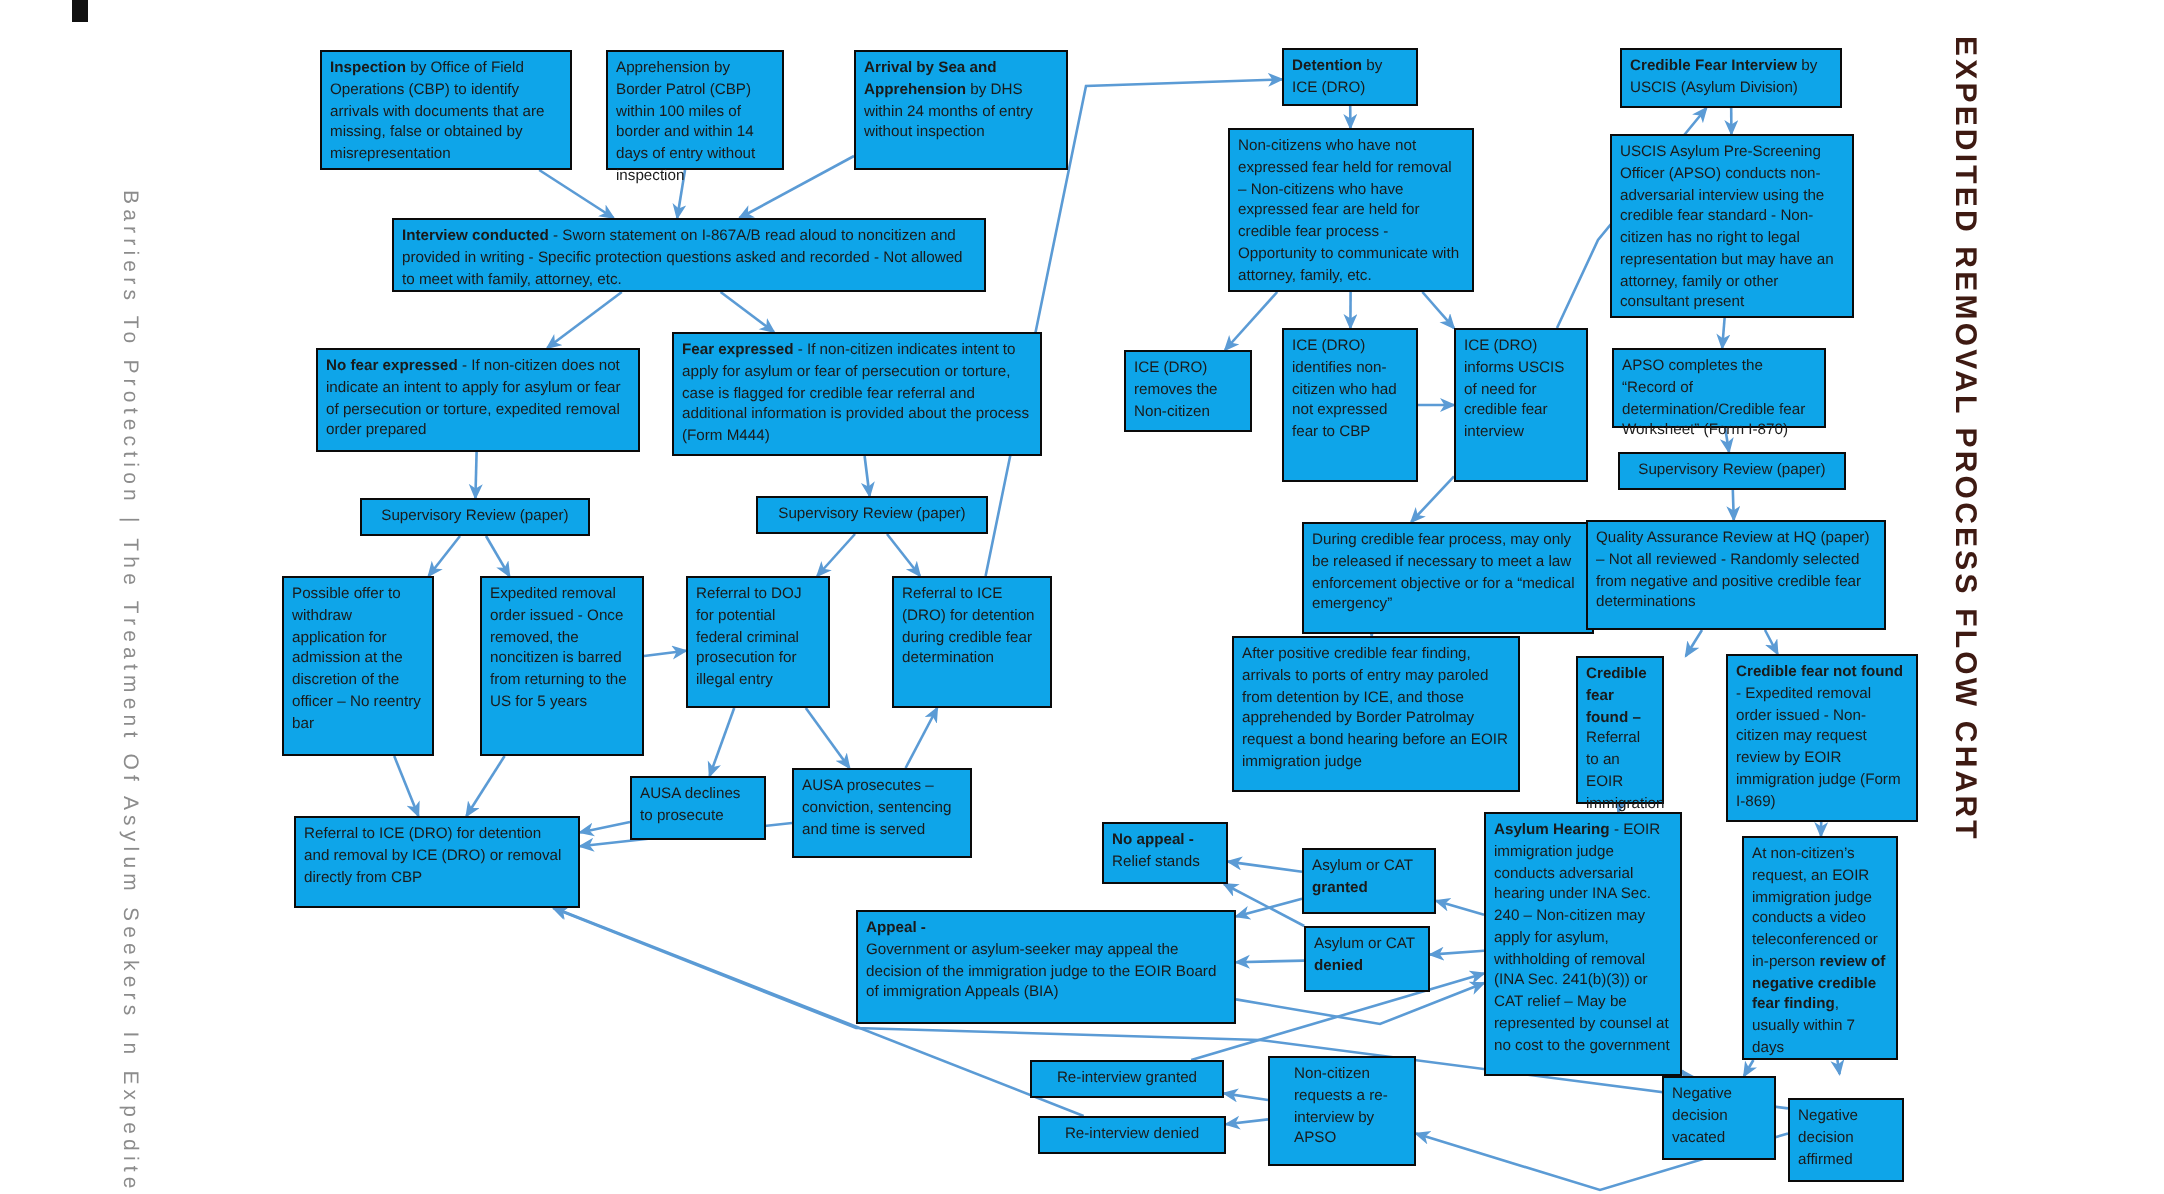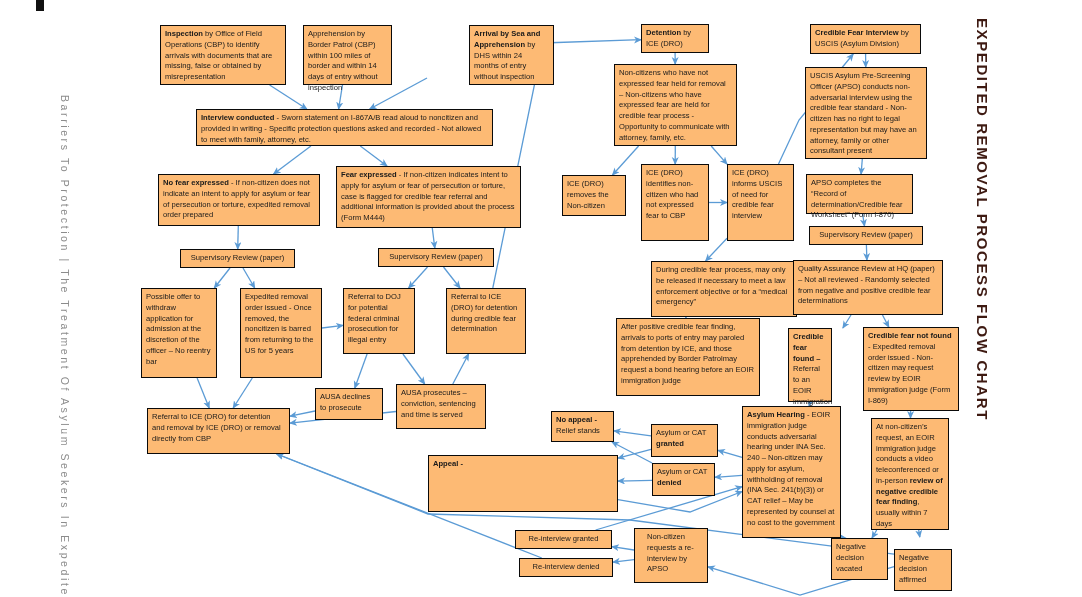--- a/index.html
+++ b/index.html
@@ -1,21 +1,21 @@
 <!DOCTYPE html>
 <html><head>
 <meta charset="utf-8">
 <style>
   html,body{margin:0;padding:0;background:#ffffff;}
   #canvas{
     position:relative;width:1082px;height:597px;background:#ffffff;
     overflow:hidden;font-family:"Liberation Sans",sans-serif;
   }
   .node{
-    position:absolute;box-sizing:border-box;background:#fdba74;
+    position:absolute;box-sizing:border-box;background:#0ea5e9;
     border:1.5px solid #0a0a0a;padding:3px 4px;
     font-size:7.6px;line-height:1.42;color:#1a1a1a;text-align:left;
     z-index:2;
   }
   .node.center{display:flex;align-items:flex-start;justify-content:center;text-align:center;}
   #edges{position:absolute;left:0;top:0;z-index:1;}
   #left-margin-text{
     position:absolute;left:71px;top:95px;transform:rotate(90deg);
     transform-origin:left top;white-space:nowrap;
     font-size:10.5px;letter-spacing:2.6px;color:#8c8c8c;z-index:3;
@@ -91,21 +91,21 @@
       <polyline points="634.0,559.7 613.0,562.1" fill="none" stroke="#5B9BD5" stroke-width="1.3" marker-end="url(#arw)"></polyline>
       <polyline points="894.0,566.7 800.0,595.0 708.0,566.8" fill="none" stroke="#5B9BD5" stroke-width="1.3" marker-end="url(#arw)"></polyline>
       <polyline points="843.1,538.0 841.0,535.3" fill="none" stroke="#5B9BD5" stroke-width="1.3" marker-end="url(#arw)"></polyline>
       <polyline points="595.6,530.0 742.0,486.7" fill="none" stroke="#5B9BD5" stroke-width="1.3" marker-end="url(#arw)"></polyline>
       <polyline points="541.8,558.0 277.1,454.0" fill="none" stroke="#5B9BD5" stroke-width="1.3" marker-end="url(#arw)"></polyline>
       <polyline points="894.0,554.2 630.0,520.0 428.0,514.0 276.6,454.0" fill="none" stroke="#5B9BD5" stroke-width="1.3" marker-end="url(#arw)"></polyline>
     </svg>
   <div id="nodes-layer">
       <div class="node" style="left: 160px; top: 25px; width: 126px; height: 60px;"><span><span style="font-weight: bold;">Inspection</span><span> by Office of Field Operations (CBP) to identify arrivals with documents that are missing, false or obtained by misrepresentation</span></span></div>
       <div class="node" style="left: 303px; top: 25px; width: 89px; height: 60px;"><span><span style="font-weight: normal; margin-top: 20px;">Apprehension</span><span> by Border Patrol (CBP) within 100 miles of border and within 14 days of entry without inspection</span></span></div>
-      <div class="node" style="left: 427px; top: 25px; width: 85px; height: 60px; margin-left: 42px;"><span><span style="font-weight: bold;">Arrival by Sea and Apprehension</span><span> by DHS within 24 months of entry without inspection</span></span></div>
+      <div class="node" style="left: 427px; top: 25px; width: 107px; height: 60px;"><span><span style="font-weight: bold;">Arrival by Sea and Apprehension</span><span> by DHS within 24 months of entry without inspection</span></span></div>
       <div class="node" style="left: 196px; top: 109px; width: 297px; height: 37px;"><span><span style="font-weight: bold;">Interview conducted</span><span> - Sworn statement on I-867A/B read aloud to noncitizen and provided in writing - Specific protection questions asked and recorded - Not allowed to meet with family, attorney, etc.</span></span></div>
       <div class="node" style="left: 158px; top: 174px; width: 162px; height: 52px;"><span><span style="font-weight: bold;">No fear expressed</span><span> - If non-citizen does not indicate an intent to apply for asylum or fear of persecution or torture, expedited removal order prepared</span></span></div>
       <div class="node" style="left: 336px; top: 166px; width: 185px; height: 62px;"><span><span style="font-weight: bold;">Fear expressed</span><span> - If non-citizen indicates intent to apply for asylum or fear of persecution or torture, case is flagged for credible fear referral and additional information is provided about the process (Form M444)</span></span></div>
       <div class="node center" style="left: 180px; top: 249px; width: 115px; height: 19px;">
         <div><span>Supervisory Review (paper)</span></div>
       </div>
       <div class="node center" style="left: 378px; top: 248px; width: 116px; height: 19px;">
         <div><span>Supervisory Review (paper)</span></div>
       </div>
       <div class="node" style="left: 141px; top: 288px; width: 76px; height: 90px;"><span><span>Possible offer to withdraw application for admission at the discretion of the officer – No reentry bar</span></span></div>
@@ -129,21 +129,21 @@
       <div class="node" style="left: 806px; top: 174px; width: 107px; height: 40px;"><span><span>APSO completes the “Record of determination/Credible fear Worksheet” (Form I-870)</span></span></div>
       <div class="node center" style="left: 809px; top: 226px; width: 114px; height: 19px;">
         <div><span>Supervisory Review (paper)</span></div>
       </div>
       <div class="node" style="left: 793px; top: 260px; width: 150px; height: 55px;"><span><span>Quality Assurance Review at HQ (paper) – Not all reviewed - Randomly selected from negative and positive credible fear determinations</span></span></div>
       <div class="node" style="left: 871px; top: 418px; width: 78px; height: 112px;"><span><span>At non-citizen’s request, an EOIR immigration judge conducts a video teleconferenced or in-person </span><span style="font-weight: bold;">review of negative credible fear finding</span><span>, usually within 7 days</span></span></div>
       <div class="node" style="left: 742px; top: 406px; width: 99px; height: 132px;"><span><span style="font-weight: bold;">Asylum Hearing</span><span> - EOIR immigration judge conducts adversarial hearing under INA Sec. 240 – Non-citizen may apply for asylum, withholding of removal (INA Sec. 241(b)(3)) or CAT relief – May be represented by counsel at no cost to the government</span></span></div>
       <div class="node" style="left: 551px; top: 411px; width: 63px; height: 31px;"><span><span style="font-weight: bold;">No appeal -</span><span> Relief stands</span></span></div>
       <div class="node" style="left: 651px; top: 424px; width: 67px; height: 33px;"><span><span>Asylum or CAT </span><span style="font-weight: bold;">granted</span></span></div>
       <div class="node" style="left: 652px; top: 463px; width: 63px; height: 33px;"><span><span>Asylum or CAT </span><span style="font-weight: bold;">denied</span></span></div>
-      <div class="node" style="left: 428px; top: 455px; width: 190px; height: 57px;"><span><div style="font-weight: bold;">Appeal -</div></span></div>
+      <div class="node" style="left: 428px; top: 455px; width: 190px; height: 57px;"><span><div style="font-weight: bold;">Appeal -</div><span>Government or asylum-seeker may appeal the decision of the immigration judge to the EOIR Board of immigration Appeals (BIA)</span></span></div>
       <div class="node center" style="left: 515px; top: 530px; width: 97px; height: 19px;">
         <div><span>Re-interview granted</span></div>
       </div>
       <div class="node center" style="left: 519px; top: 558px; width: 94px; height: 19px;">
         <div><span>Re-interview denied</span></div>
       </div>
       <div class="node" style="left: 634px; top: 528px; width: 74px; height: 55px; padding-left: 12px;"><span><span>Non-citizen requests a re-interview by APSO</span></span></div>
       <div class="node" style="left: 831px; top: 538px; width: 57px; height: 42px;"><span><span>Negative decision vacated</span></span></div>
       <div class="node" style="left: 894px; top: 537px; width: 58px; height: 42px; margin-top: 12px;"><span><span>Negative decision affirmed</span></span></div>
     </div>

